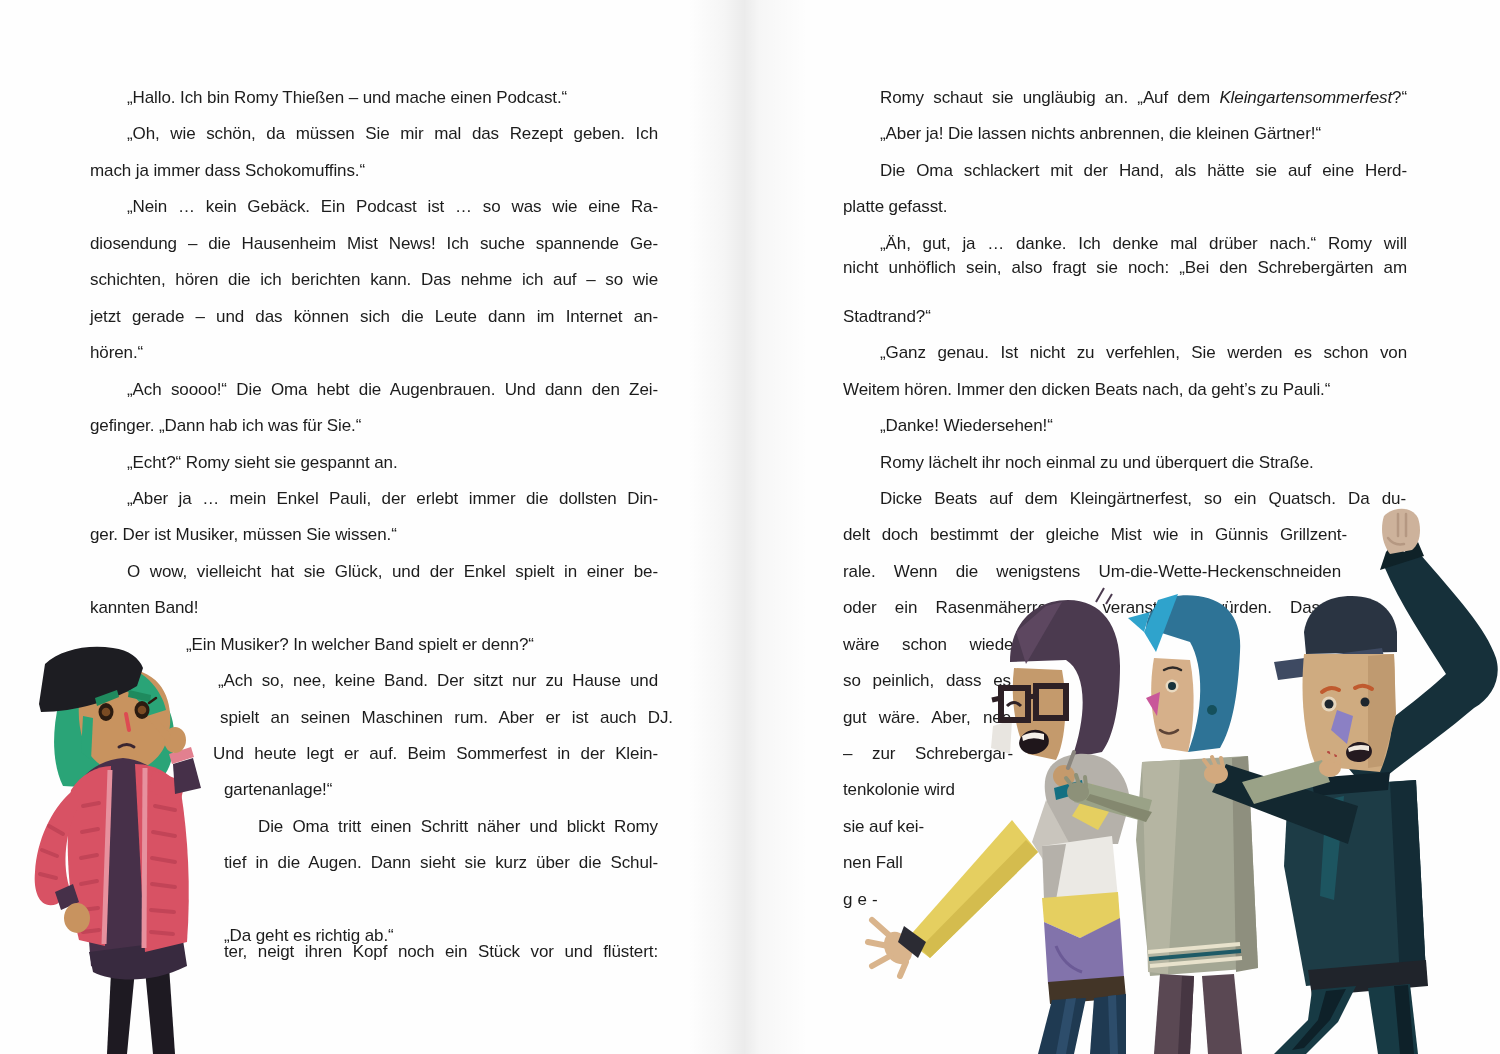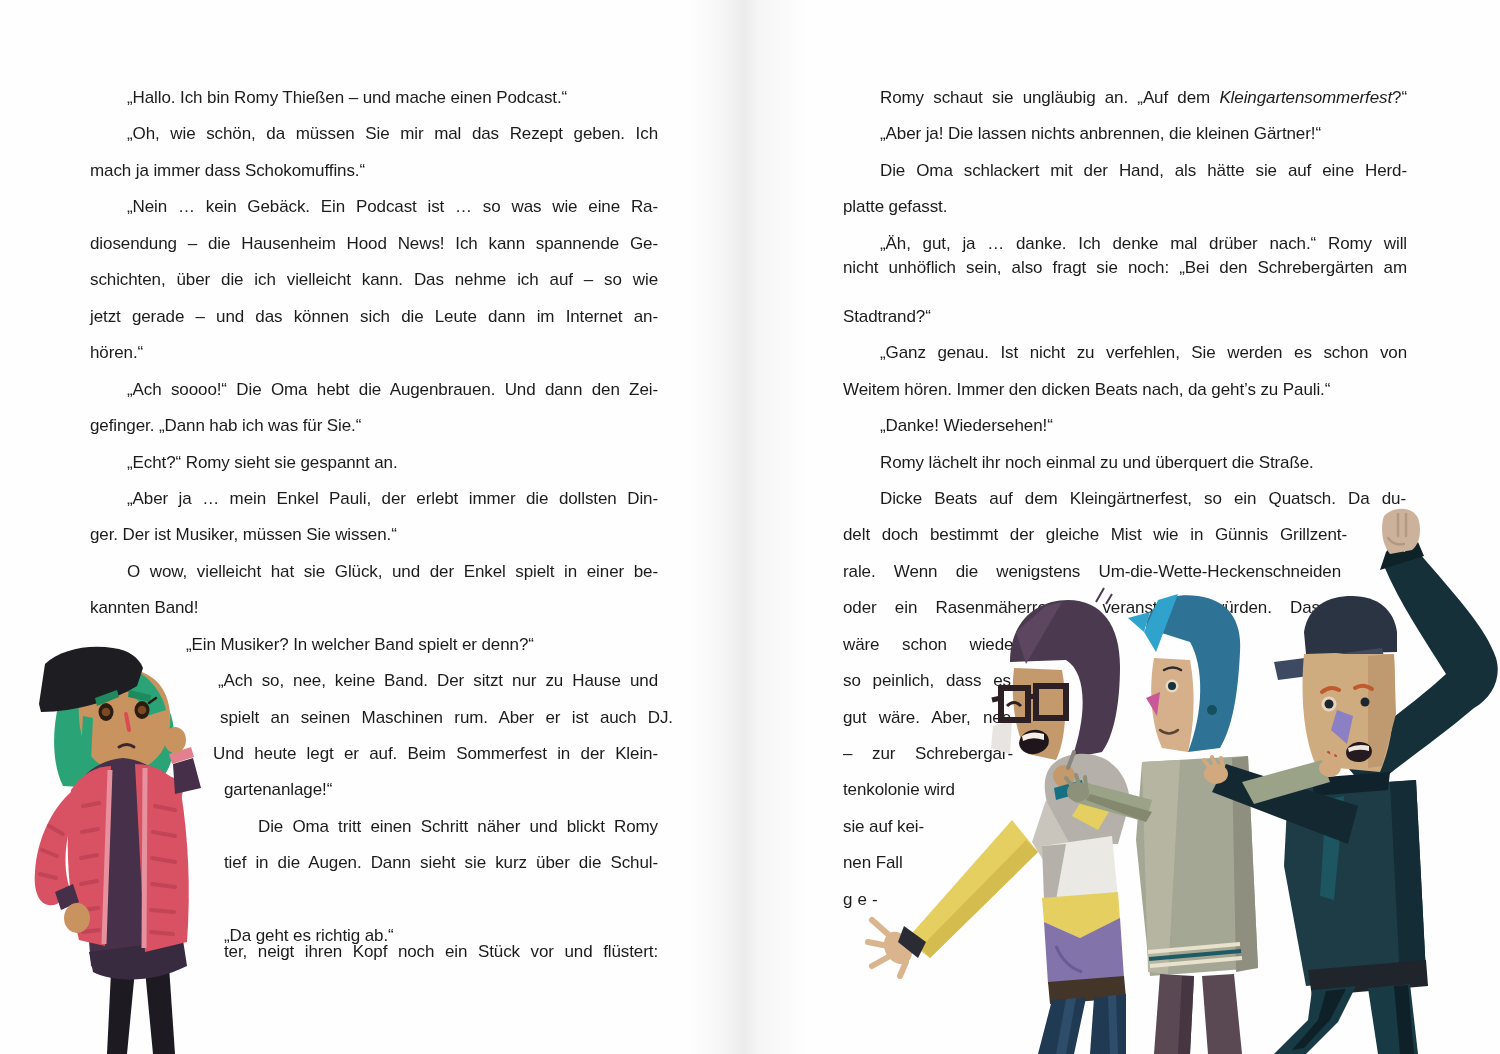--- a/index.html
+++ b/index.html
@@ -38,22 +38,22 @@
 
 <div class="spread">
 
   <div class="gutter"></div>
 
   <div>
     <div class="line" style="top:86px;left:127px">„Hallo. Ich bin Romy Thießen – und mache einen Podcast.“</div>
     <div class="line j" style="top:122px;left:127px;width:531px">„Oh, wie schön, da müssen Sie mir mal das Rezept geben. Ich</div>
     <div class="line" style="top:159px;left:90px">mach ja immer dass Schokomuffins.“</div>
     <div class="line j" style="top:195px;left:127px;width:531px">„Nein … kein Gebäck. Ein Podcast ist … so was wie eine Ra-</div>
-    <div class="line j" style="top:232px;left:90px;width:568px">diosendung – die Hausenheim Hood News! Ich kann spannende Ge-</div>
-    <div class="line j" style="top:268px;left:90px;width:568px">schichten, über die ich vielleicht kann. Das nehme ich auf – so wie</div>
+    <div class="line j" style="top:232px;left:90px;width:568px">diosendung – die Hausenheim Mist News! Ich suche spannende Ge-</div>
+    <div class="line j" style="top:268px;left:90px;width:568px">schichten, hören die ich berichten kann. Das nehme ich auf – so wie</div>
     <div class="line j" style="top:305px;left:90px;width:568px">jetzt gerade – und das können sich die Leute dann im Internet an-</div>
     <div class="line" style="top:341px;left:90px">hören.“</div>
     <div class="line j" style="top:378px;left:127px;width:531px">„Ach soooo!“ Die Oma hebt die Augenbrauen. Und dann den Zei-</div>
     <div class="line" style="top:414px;left:90px">gefinger. „Dann hab ich was für Sie.“</div>
     <div class="line" style="top:451px;left:127px">„Echt?“ Romy sieht sie gespannt an.</div>
     <div class="line j" style="top:487px;left:127px;width:531px">„Aber ja … mein Enkel Pauli, der erlebt immer die dollsten Din-</div>
     <div class="line" style="top:523px;left:90px">ger. Der ist Musiker, müssen Sie wissen.“</div>
     <div class="line j" style="top:560px;left:127px;width:531px">O wow, vielleicht hat sie Glück, und der Enkel spielt in einer be-</div>
     <div class="line" style="top:596px;left:90px">kannten Band!</div>
     <div class="line" style="top:633px;left:186px">„Ein Musiker? In welcher Band spielt er denn?“</div>

